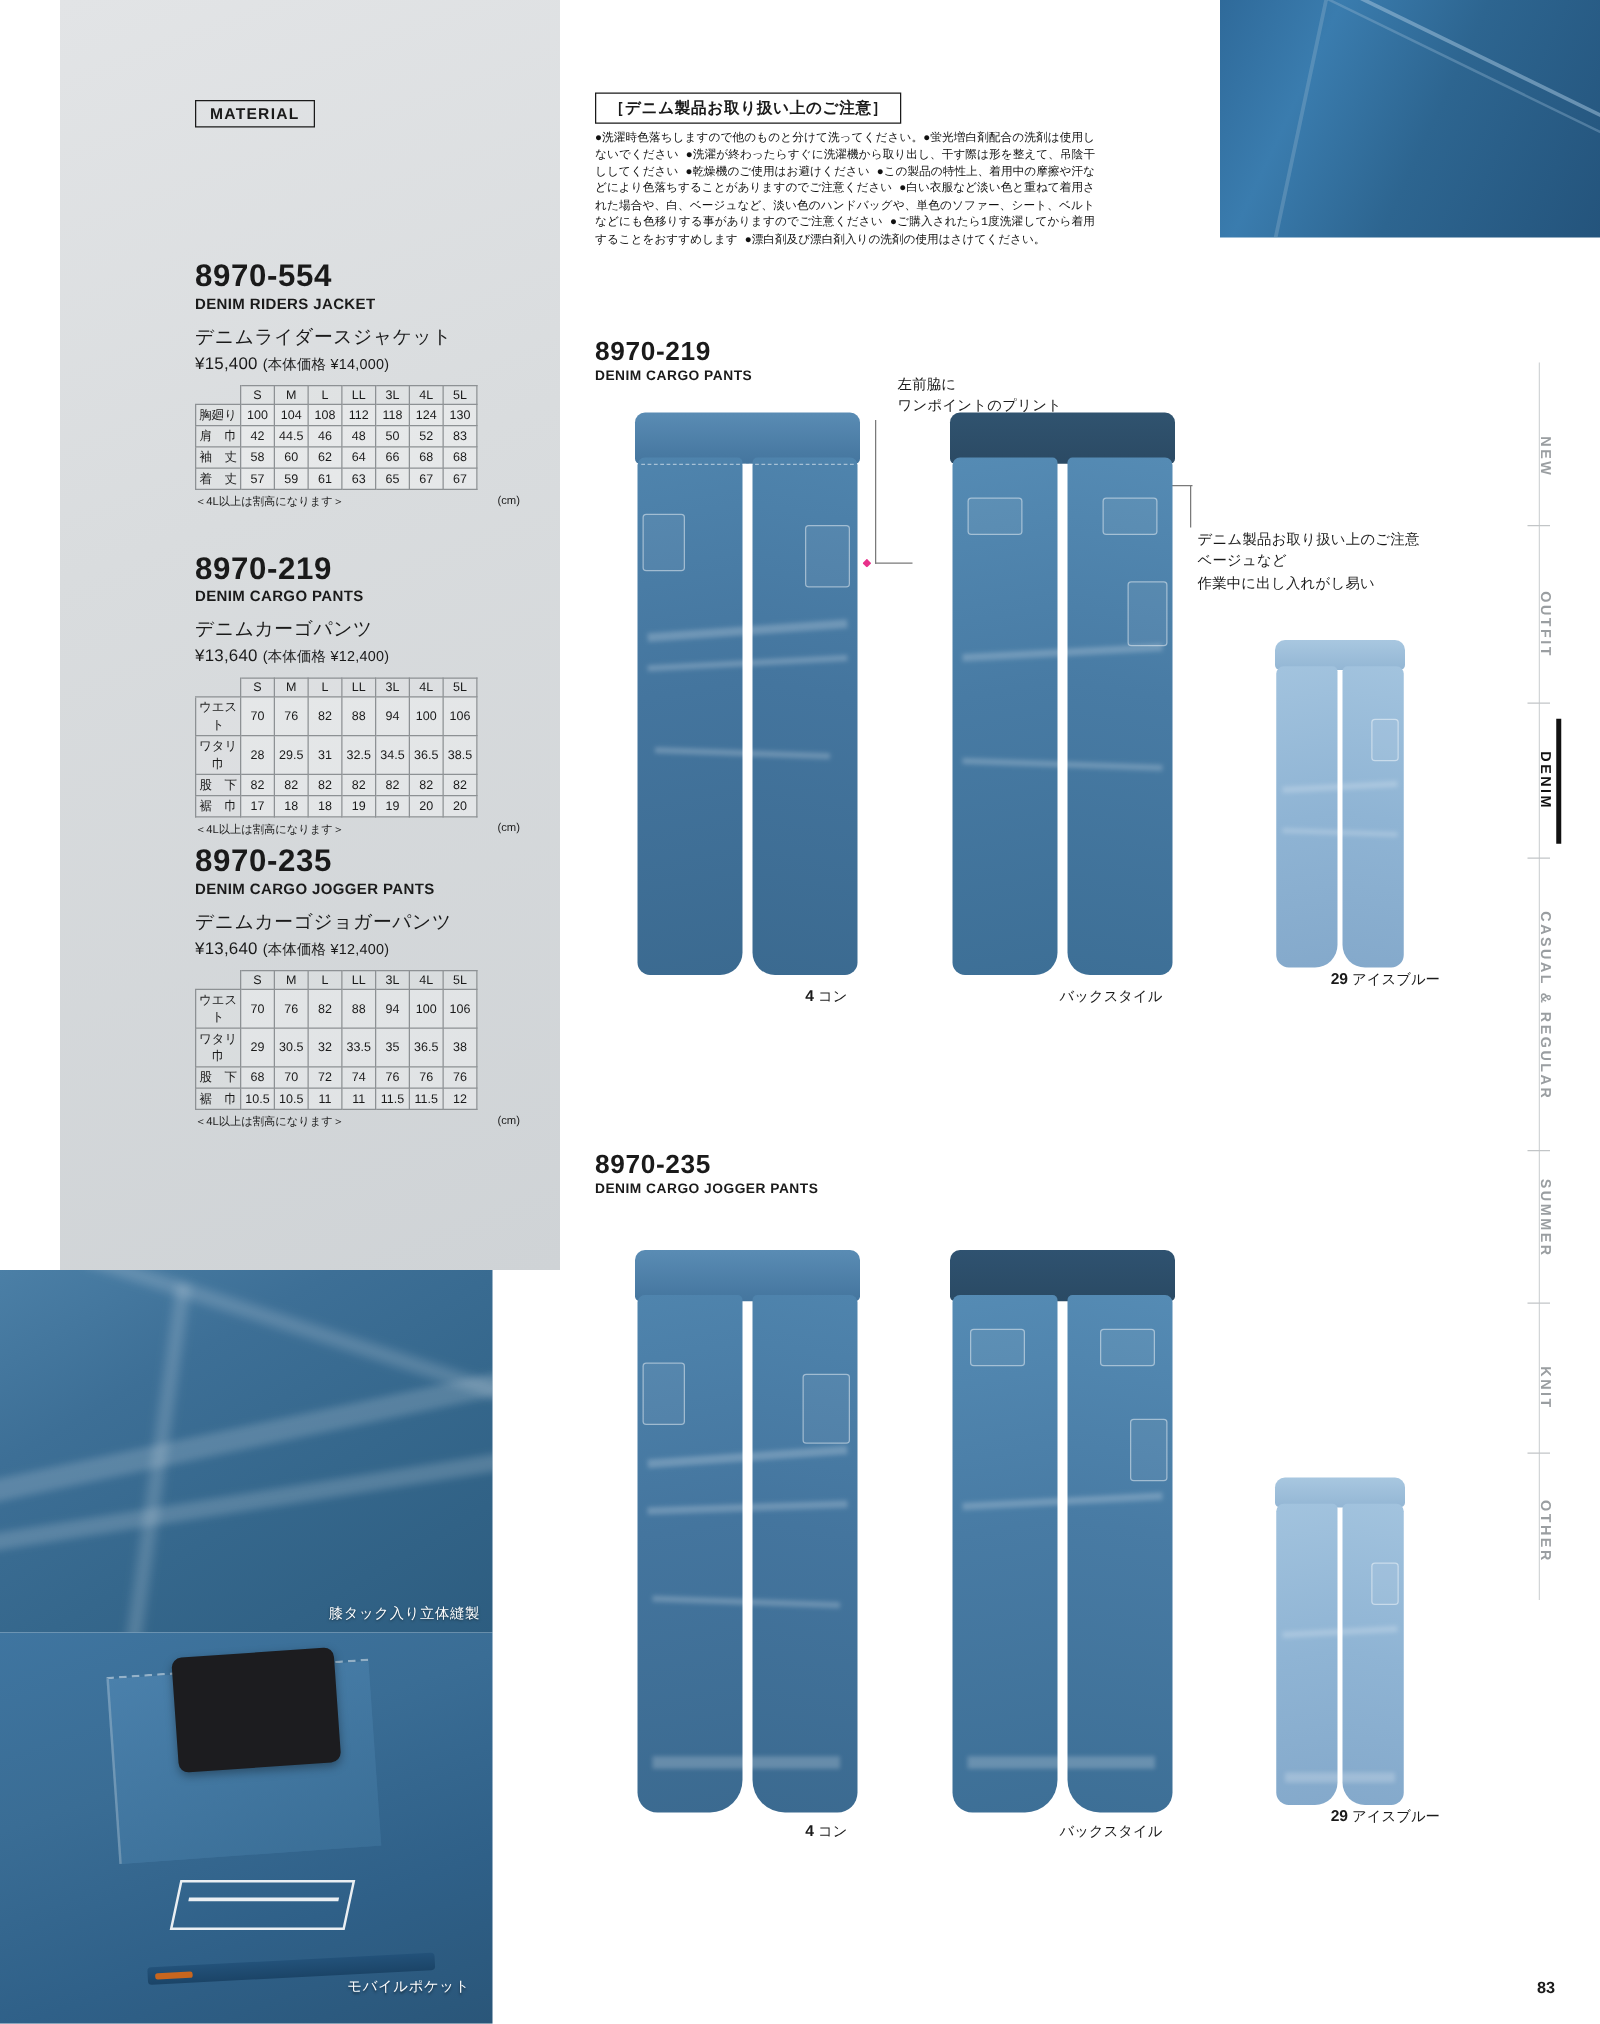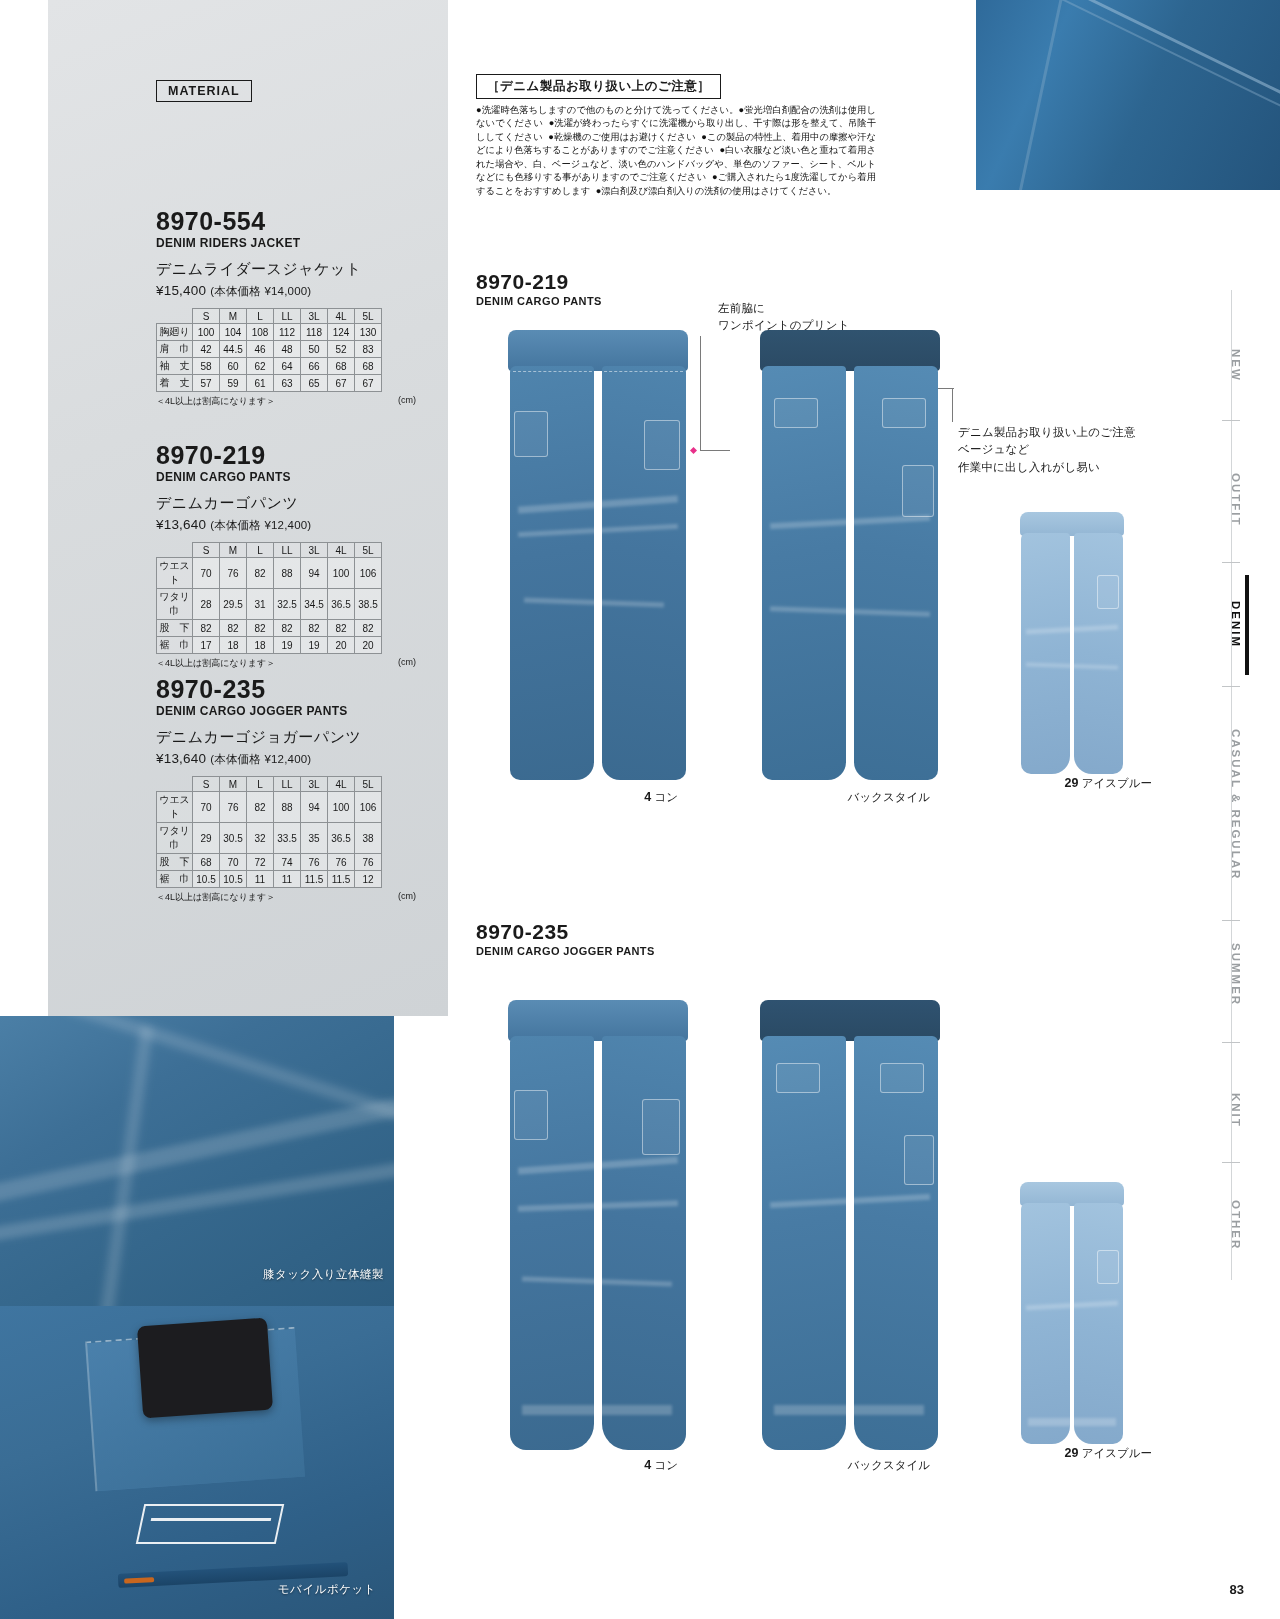--- a/index.html
+++ b/index.html
@@ -76,21 +76,21 @@
   .photo-knee {
     left:0; top:1016px; width:394px; height:290px;
     background:linear-gradient(150deg,#4b7fa6 0%, #3d6f96 30%, #35678c 60%, #2d5d80 100%);
   }
   .photo-knee .fold { position:absolute; background:rgba(255,255,255,0.17); }
   .photo-knee .f1 { left:-40px; top:120px; width:520px; height:18px; transform:rotate(-12deg); filter:blur(3px); }
   .photo-knee .f2 { left:-40px; top:175px; width:520px; height:14px; transform:rotate(-9deg); filter:blur(3px); }
   .photo-knee .f3 { left:60px; top:40px; width:360px; height:12px; transform:rotate(18deg); filter:blur(4px); }
   .photo-knee .f4 { left:120px; top:10px; width:12px; height:300px; transform:rotate(8deg); filter:blur(4px); }
   .cap-knee {
-    position:absolute; right:10px; bottom:24px; color:#fff; font-size:11.5px;
+    position:absolute; right:10px; bottom:8px; color:#fff; font-size:11.5px;
     letter-spacing:0.5px; text-shadow:0 1px 2px rgba(0,0,0,.5);
   }
 
   .photo-pocket {
     left:0; top:1306px; width:394px; height:313px;
     background:linear-gradient(160deg,#3f75a0 0%, #3a6d95 35%, #2f6088 70%, #2a5679 100%);
   }
   .photo-pocket .pk {
     position:absolute; left:90px; top:28px; width:210px; height:150px;
     background:linear-gradient(160deg,#4a80ab,#3a6e96);

